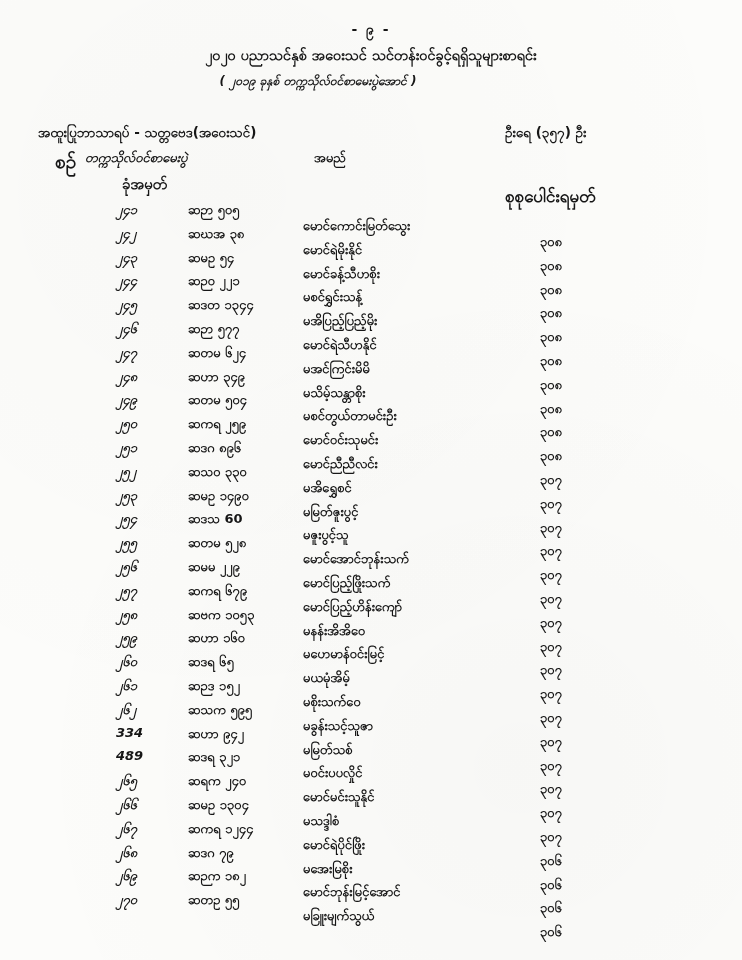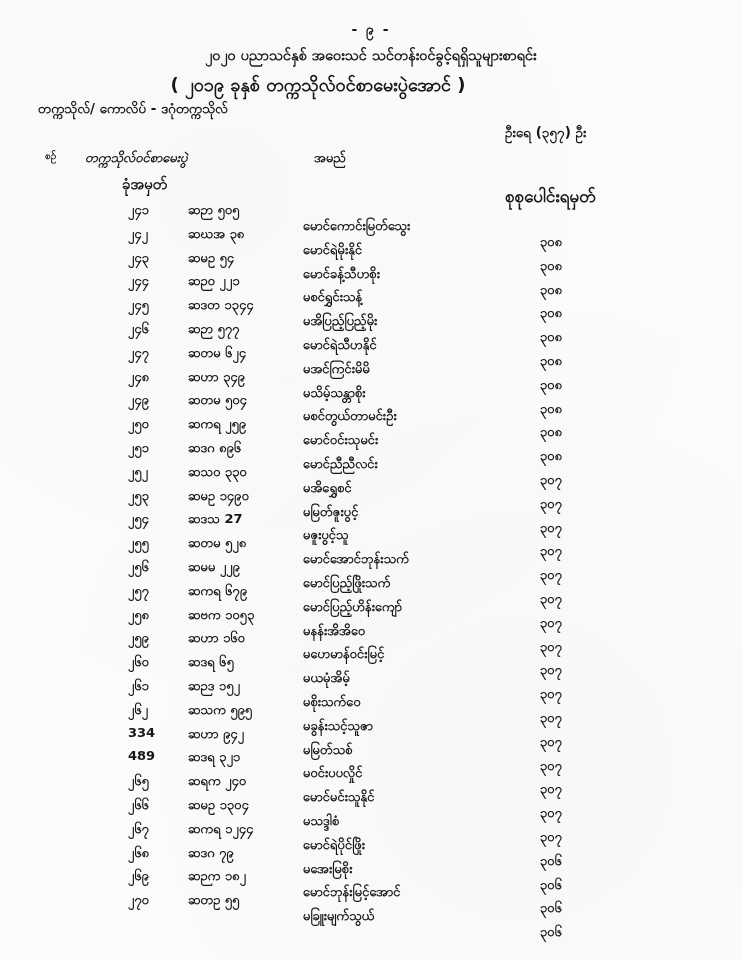--- a/index.html
+++ b/index.html
@@ -14,50 +14,50 @@
   .page{
     position:absolute;inset:0;
     background:
       radial-gradient(circle at 30% 20%, rgba(0,0,0,0.015), transparent 60%),
       radial-gradient(circle at 70% 80%, rgba(0,0,0,0.02), transparent 55%),
       #fcfcfa;
   }
   .t{position:absolute;white-space:nowrap;font-weight:700;}
   .page-number{top:20px;left:0;width:742px;text-align:center;font-size:14px;letter-spacing:2px;}
   .doc-title{top:46px;left:0;width:742px;text-align:center;font-size:14.5px;}
-  .doc-subtitle{top:73px;left:0;width:636px;text-align:center;font-size:18px;}
+  .doc-subtitle{top:73px;left:0;width:636px;text-align:center;font-size:12px;font-style:italic;}
   .university-line{top:100px;left:38px;font-size:13.5px;}
   .specialization-line{top:124px;left:38px;font-size:13.5px;}
   .headcount{top:124px;left:505px;font-size:13.5px;}
-  .hdr-no{top:149px;left:45px;font-size:10px;}
+  .hdr-no{top:149px;left:55px;font-size:19px;}
   .hdr-roll1{top:149px;left:85px;font-size:13px;font-style:italic;}
   .hdr-name{top:149px;left:314px;font-size:13px;}
   .hdr-marks{top:149px;left:505px;font-size:17px;margin-top:36px;}
   .hdr-roll2{top:174px;left:122px;font-size:15px;}
   .rows{position:absolute;top:199px;left:0;width:742px;}
   .row{position:relative;height:23.8px;}
   .cell{position:absolute;top:2px;white-space:nowrap;font-weight:700;font-size:13px;}
-  .c-no{left:128px;}
+  .c-no{left:116px;font-style:italic;}
   .c-roll{left:188px;}
   .c-name{left:303px;margin-top:16px;}
   .c-marks{left:540px;margin-top:32px;}
 </style>
 </head>
 <body>
 
 <div class="page">
 
   <div class="t page-number">- ၉ -</div>
 
   <div class="t doc-title">၂၀၂၀ ပညာသင်နှစ် အဝေးသင် သင်တန်းဝင်ခွင့်ရရှိသူများစာရင်း</div>
 
   <div class="t doc-subtitle">( ၂၀၁၉ ခုနှစ် တက္ကသိုလ်ဝင်စာမေးပွဲအောင် )</div>
 
-  <div class="t university-line">တက္ကသိုလ်/ ကောလိပ်  -  ဒဂုံတက္ကသိုလ်</div>
-
+
+  <div class="t specialization-line">အထူးပြုဘာသာရပ်  -  သတ္တဗေဒ(အဝေးသင်)</div>
 
   <div class="t headcount">ဦးရေ (၃၅၇) ဦး</div>
 
   <div class="t hdr-no">စဉ်</div>
   <div class="t hdr-roll1">တက္ကသိုလ်ဝင်စာမေးပွဲ</div>
   <div class="t hdr-name">အမည်</div>
   <div class="t hdr-marks">စုစုပေါင်းရမှတ်</div>
   <div class="t hdr-roll2">ခုံအမှတ်</div>
 
   <div class="rows" id="rows">
@@ -147,21 +147,21 @@
 
   <div class="row">
     <span class="cell c-no">၂၅၃</span>
     <span class="cell c-roll">ဆမဥ ၁၄၉၀</span>
     <span class="cell c-name">မမြတ်ဇူးပွင့်</span>
     <span class="cell c-marks">၃၀၇</span>
   </div>
 
   <div class="row">
     <span class="cell c-no">၂၅၄</span>
-    <span class="cell c-roll">ဆဒသ 27</span>
+    <span class="cell c-roll">ဆဒသ 60</span>
     <span class="cell c-name">မဇူးပွင့်သူ</span>
     <span class="cell c-marks">၃၀၇</span>
   </div>
 
   <div class="row">
     <span class="cell c-no">၂၅၅</span>
     <span class="cell c-roll">ဆတမ ၅၂၈</span>
     <span class="cell c-name">မောင်အောင်ဘုန်းသက်</span>
     <span class="cell c-marks">၃၀၇</span>
   </div>

